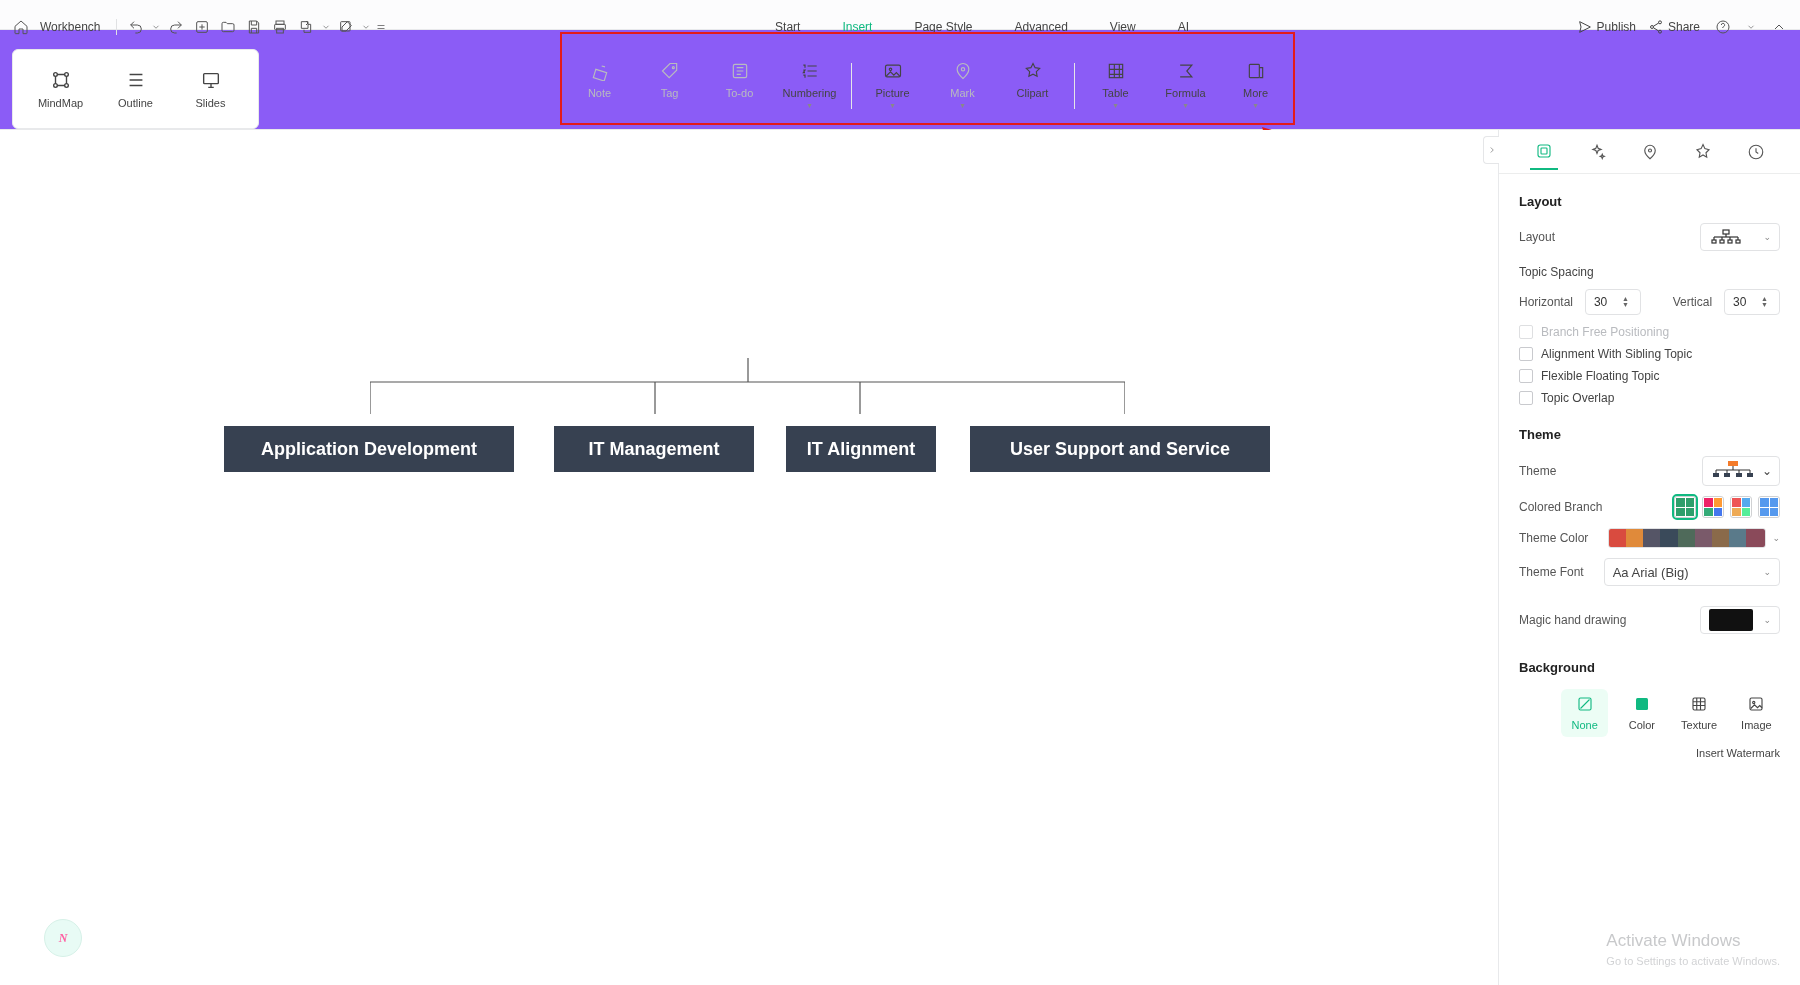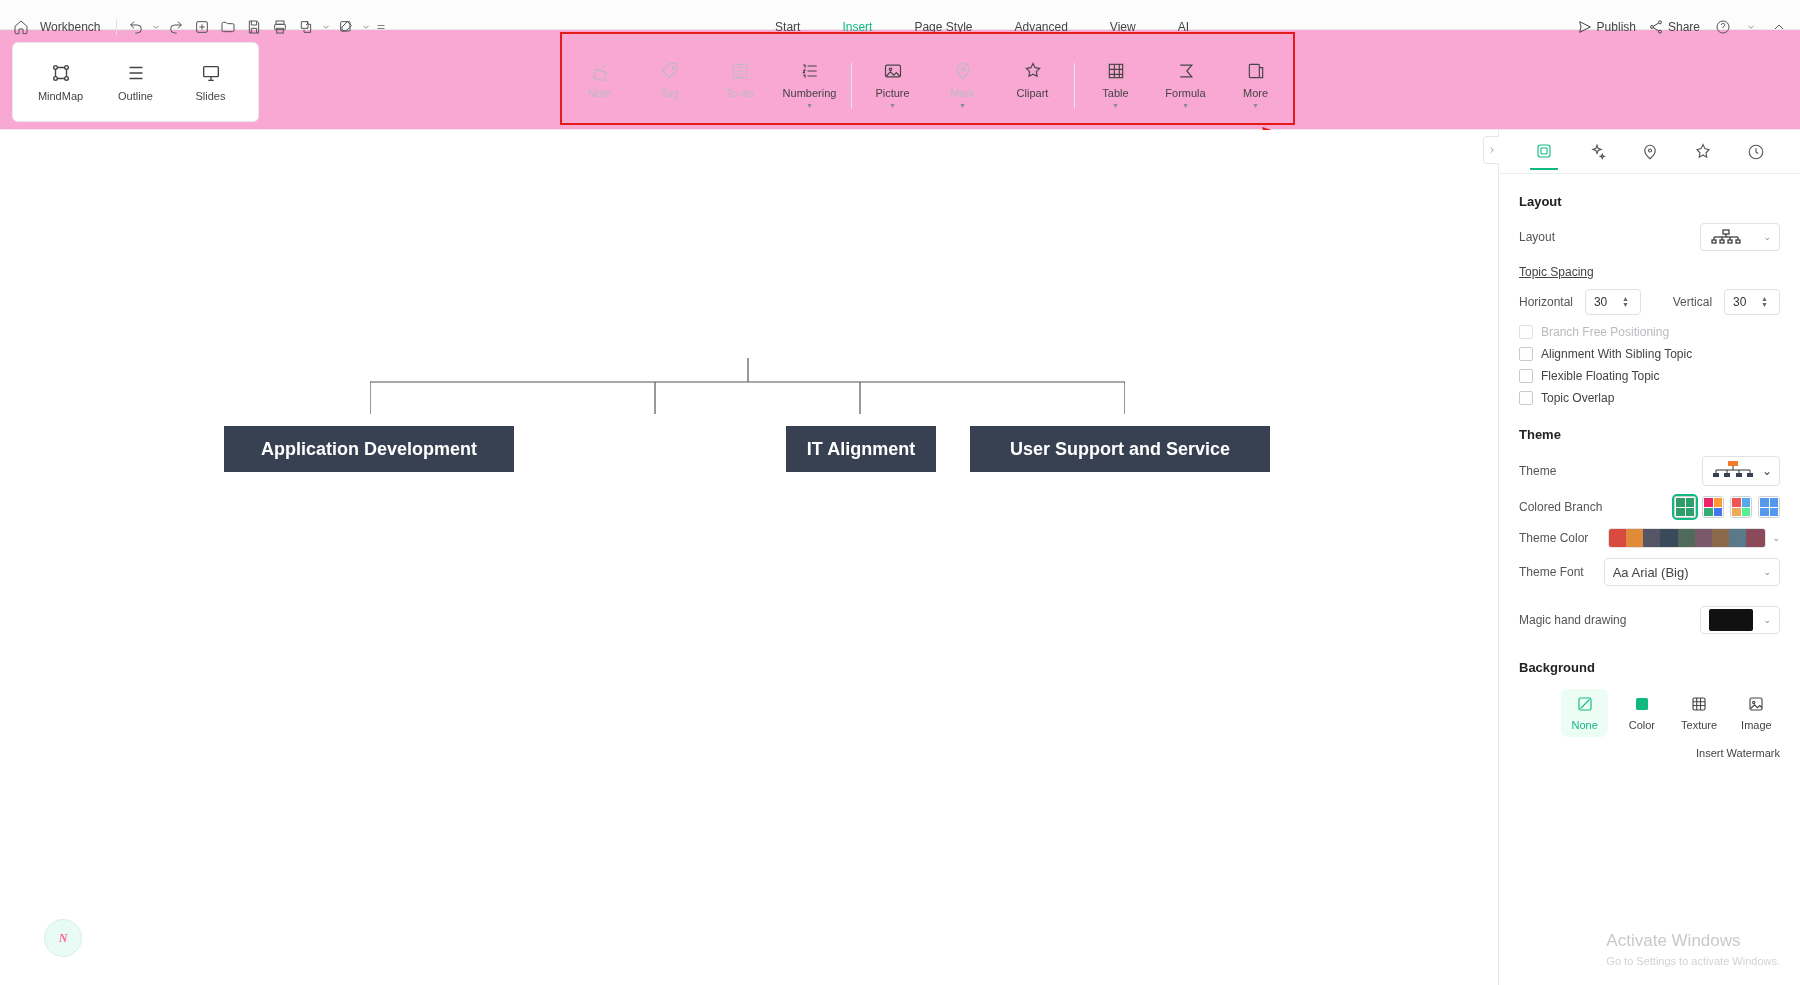--- a/index.html
+++ b/index.html
@@ -36,24 +36,24 @@
   .icon-btn svg { width: 16px; height: 16px; stroke: currentColor; fill: none; stroke-width: 1.5; }
   .topbar .workbench { margin: 0 8px 0 4px; color: #444; }
   .sep { width: 1px; height: 16px; background: #e0e1e3; margin: 0 4px; }
   .menu-tab { cursor: pointer; color: #444; padding: 2px 0; }
   .menu-tab.active { color: #10b981; font-weight: 500; }
   .top-right-item { display: flex; align-items: center; gap: 4px; color: #444; cursor: pointer; }
 
   
   .ribbon-row {
     height: 100px;
-    background: #f9a8d4;
+    background: #8b5cf6;
     border-bottom: 1px solid #e8e9eb;
     display: flex;
-    align-items: flex-start;
+    align-items: flex-end;
   }
   .view-modes {
     display: flex;
     gap: 0;
     padding: 8px 10px;
     background: #fff;
     border: 1px solid #e8e9eb;
     border-radius: 6px;
     margin: 12px 0 0 12px;
   }
@@ -494,20 +494,21 @@
 <div class="canvas">
   <svg class="mm-connector">
     <path d="M378 0 V24" stroke="#555" stroke-width="1.2" fill="none"></path>
     <path d="M0 24 H755" stroke="#555" stroke-width="1.2" fill="none"></path>
     <path d="M0 24 V56" stroke="#555" stroke-width="1.2" fill="none"></path>
     <path d="M285 24 V56" stroke="#555" stroke-width="1.2" fill="none"></path>
     <path d="M490 24 V56" stroke="#555" stroke-width="1.2" fill="none"></path>
     <path d="M755 24 V56" stroke="#555" stroke-width="1.2" fill="none"></path>
   </svg>
   <div class="mm-child c1">Application Development</div>
+  <div class="mm-child c2">IT Management</div>
   <div class="mm-child c3">IT Alignment</div>
   <div class="mm-child c4">User Support and Service</div>
 </div>
 
 <div class="right-panel">
   <div class="collapse-tab">
     <svg width="10" height="10" viewBox="0 0 24 24" fill="none" stroke="#888" stroke-width="2">
         <path d="M9 6l6 6-6 6"></path>
       </svg>
   </div>
@@ -556,21 +557,21 @@
             <path d="M5 8v3M13 8v3M21 8v3M29 8v3"></path>
           <rect x="3" y="11" width="4" height="3"></rect>
             <rect x="11" y="11" width="4" height="3"></rect>
             <rect x="19" y="11" width="4" height="3"></rect>
             <rect x="27" y="11" width="4" height="3"></rect>
         </svg>
         <span class="caret">⌄</span>
       </div>
     </div>
 
-    <div class="label" style="margin-top:14px;text-decoration:underline;">Topic Spacing</div>
+    <div class="label" style="margin-top:14px;">Topic Spacing</div>
     <div class="row">
       <span class="label">Horizontal</span>
       <div class="stepper">
         <input value="30" style="">
         <div class="arrows">
             <span>▲</span>
             <span>▼</span>
           </div>
       </div>
       <span class="label" style="margin-left:20px;">Vertical</span>

